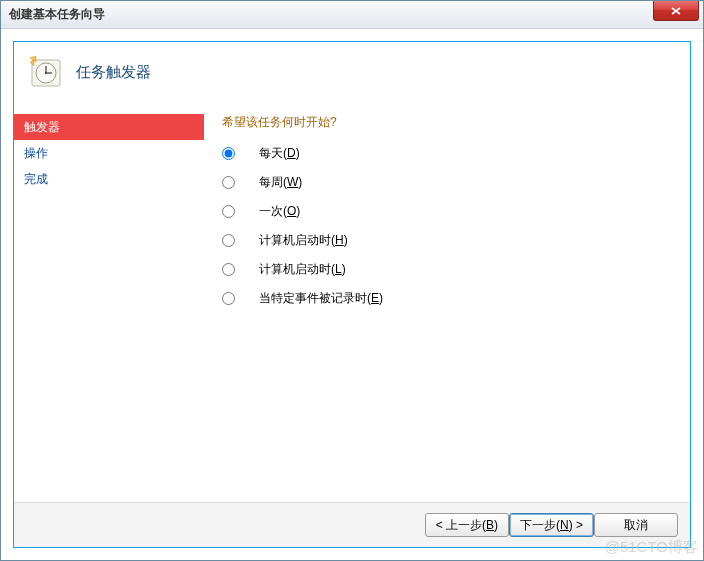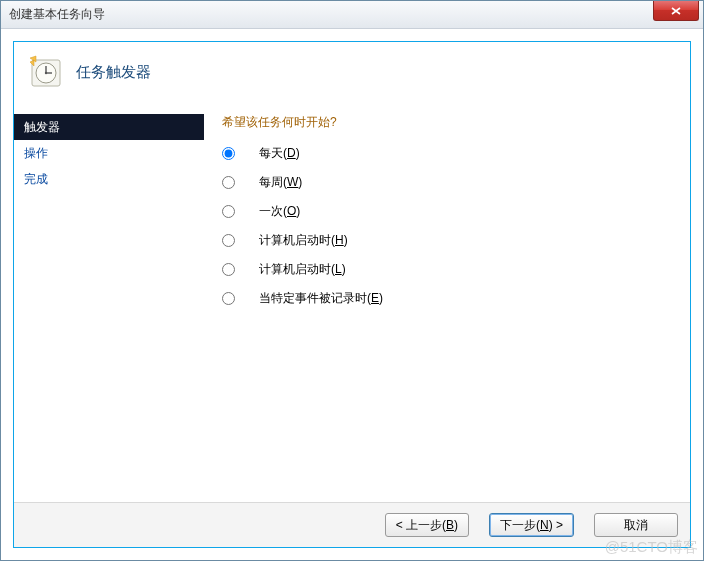--- a/index.html
+++ b/index.html
@@ -21,21 +21,21 @@
     }
     .titlebar {
       height: 28px;
       background: linear-gradient(to bottom, #f8f9fb 0%, #eef1f5 50%, #e3e8ee 100%);
       border-bottom: 1px solid #c9d0d9;
       display: flex;
       align-items: center;
       padding-left: 8px;
       position: relative;
     }
-    .titlebar-title { color: #333; font-size: 12px; }
+    .titlebar-title { color: #333; font-size: 12px; font-weight: bold; }
     .close-btn {
       position: absolute;
       right: 4px;
       top: 0;
       width: 46px;
       height: 20px;
       background: linear-gradient(to bottom, #e57373 0%, #d9413a 45%, #c73029 46%, #b82922 100%);
       border: 1px solid #8a2520;
       border-top: none;
       border-radius: 0 0 3px 3px;
@@ -76,21 +76,21 @@
       padding-top: 0;
     }
     .sidebar-item {
       padding: 4px 10px;
       color: #0a4aa0;
       cursor: pointer;
       font-size: 12px;
       line-height: 18px;
     }
     .sidebar-item.selected {
-      background: #0f172a;
+      background: #ef4444;
       color: #fff;
     }
     .main {
       flex: 1;
       padding: 0 20px 0 18px;
     }
     .question {
       font-size: 12px;
       color: #a16207;
       margin-bottom: 14px;
@@ -102,21 +102,21 @@
       margin-bottom: 12px;
       font-size: 12px;
     }
     .radio-row input { margin: 0; }
     .radio-label .accel { text-decoration: underline; }
     .footer {
       border-top: 1px solid #d9d9d9;
       padding: 10px 12px;
       display: flex;
       justify-content: flex-end;
-      gap: 20px;
+      gap: 0;
       background: #f4f4f4;
     }
     .btn {
       min-width: 84px;
       height: 24px;
       border: 1px solid #9a9a9a;
       border-radius: 3px;
       background: linear-gradient(to bottom, #ffffff, #e8e8e8);
       font-size: 12px;
       padding: 0 10px;

